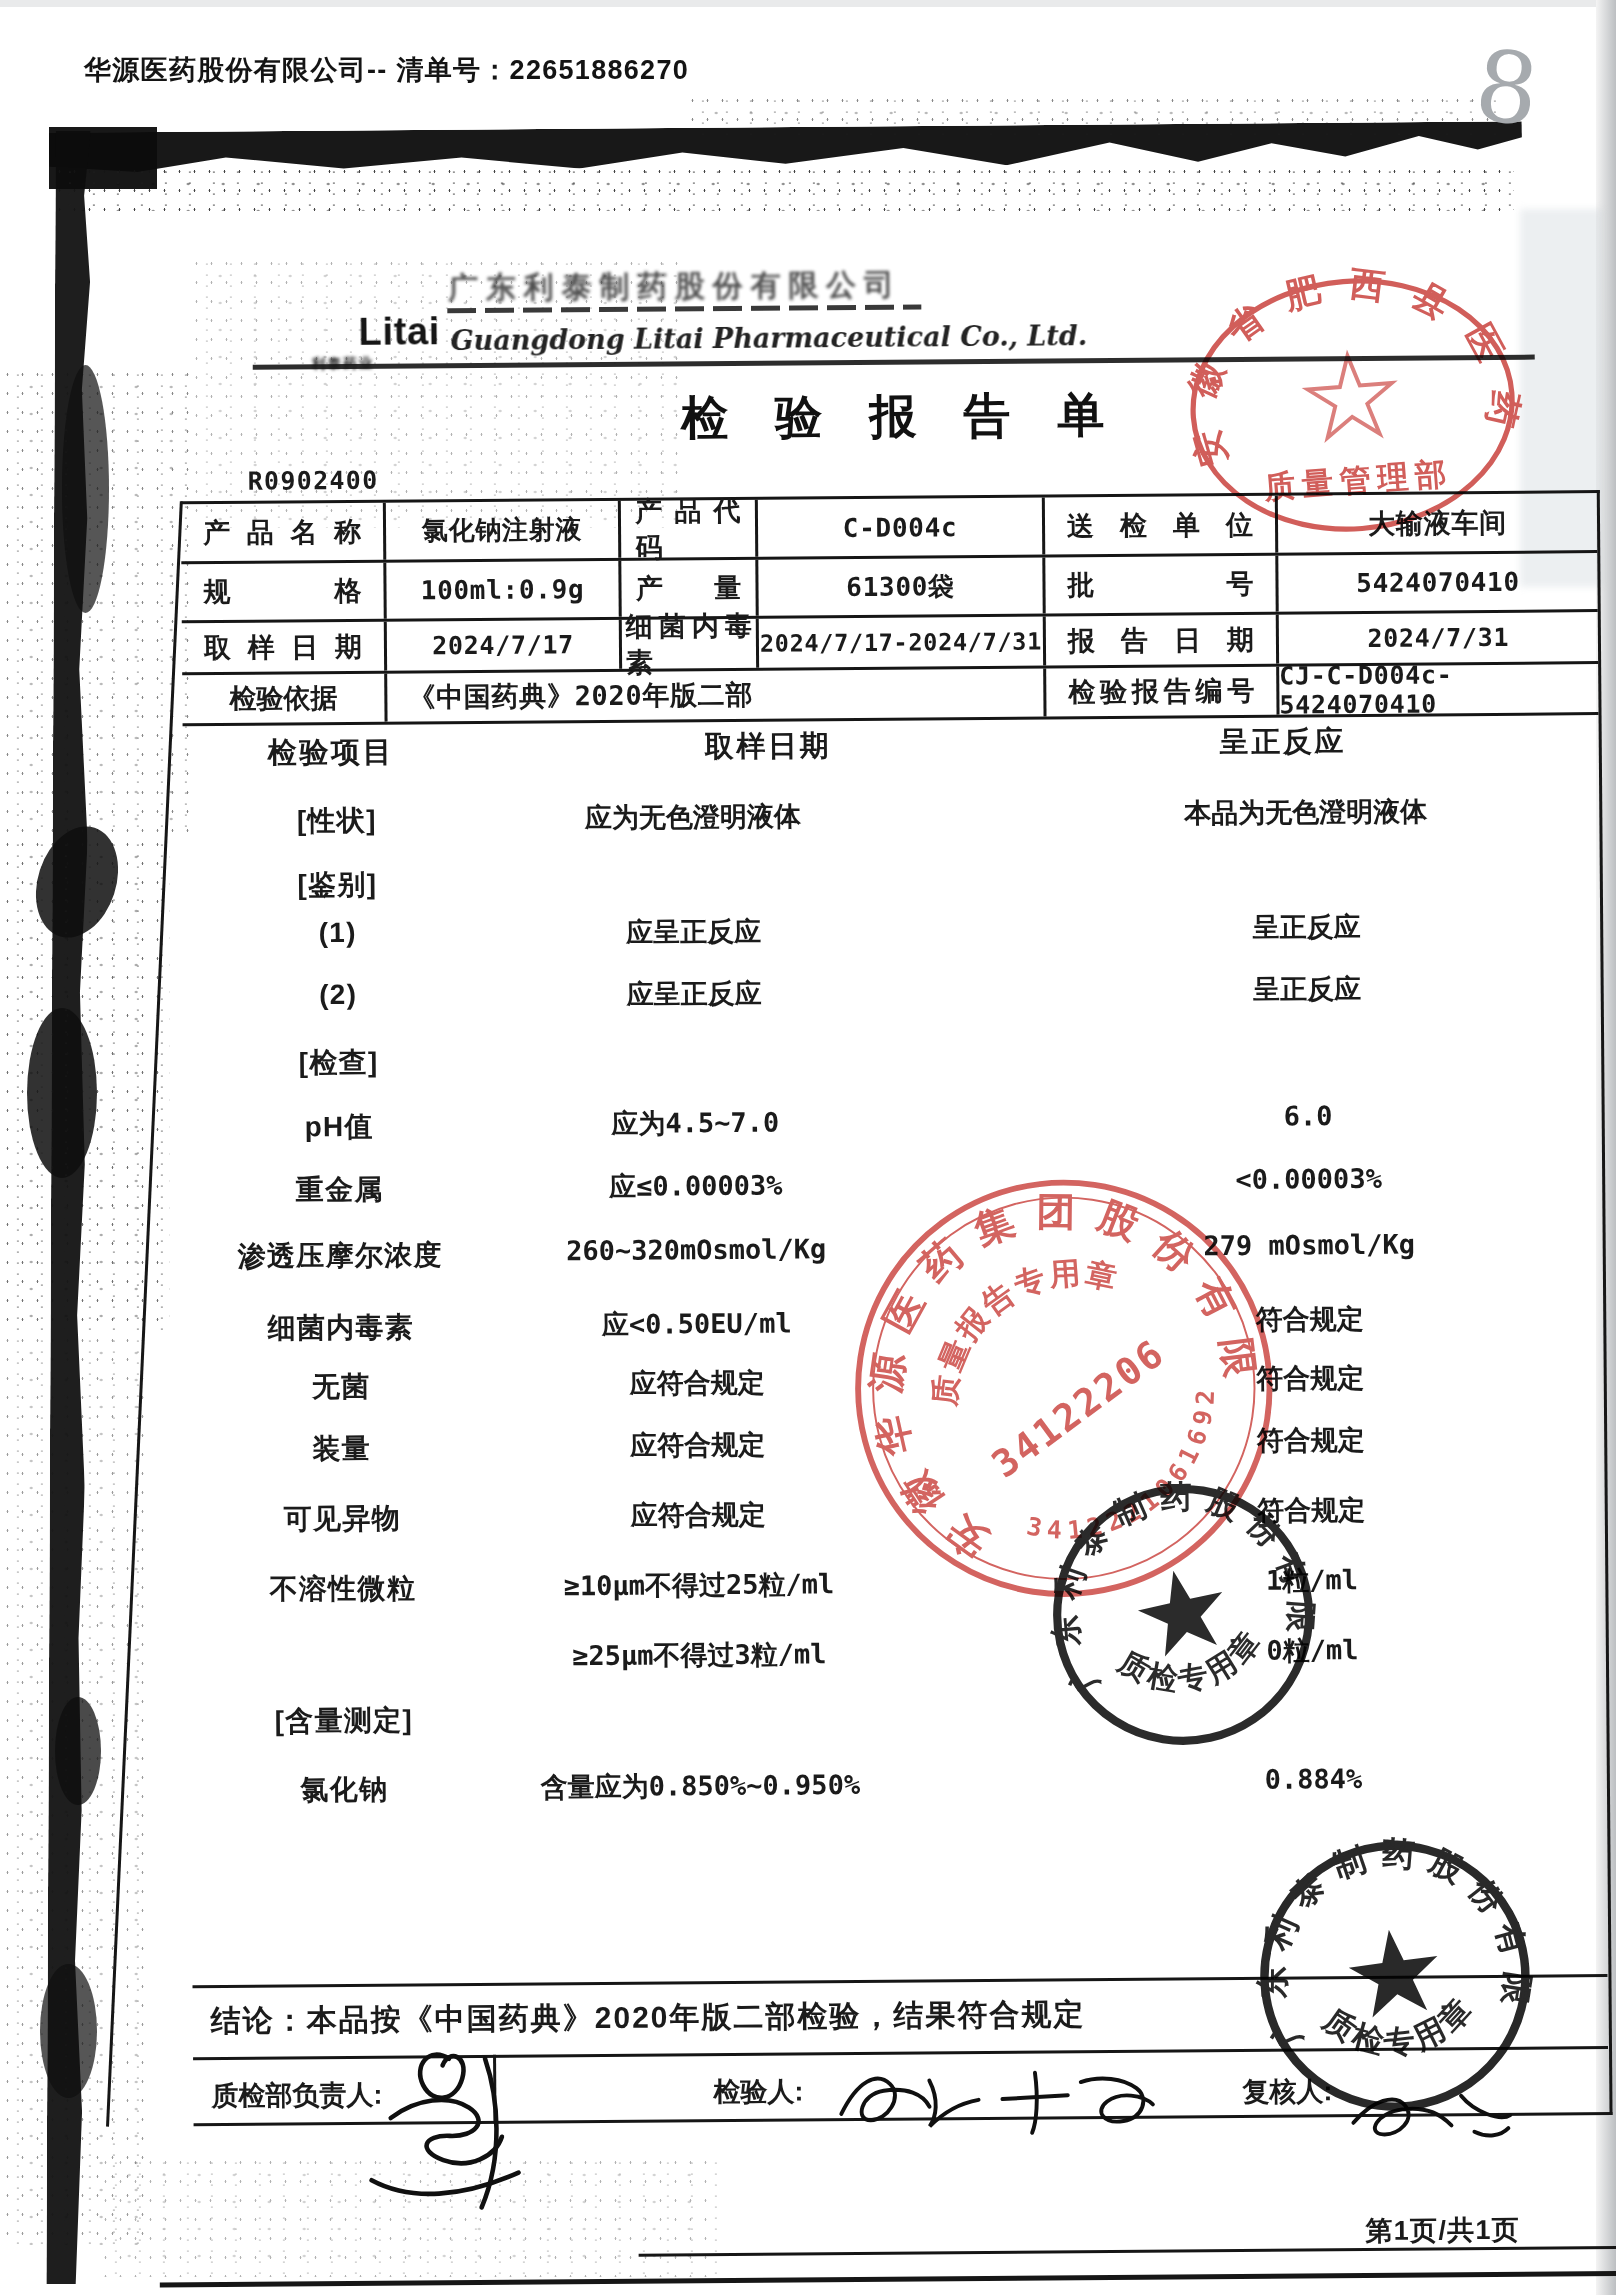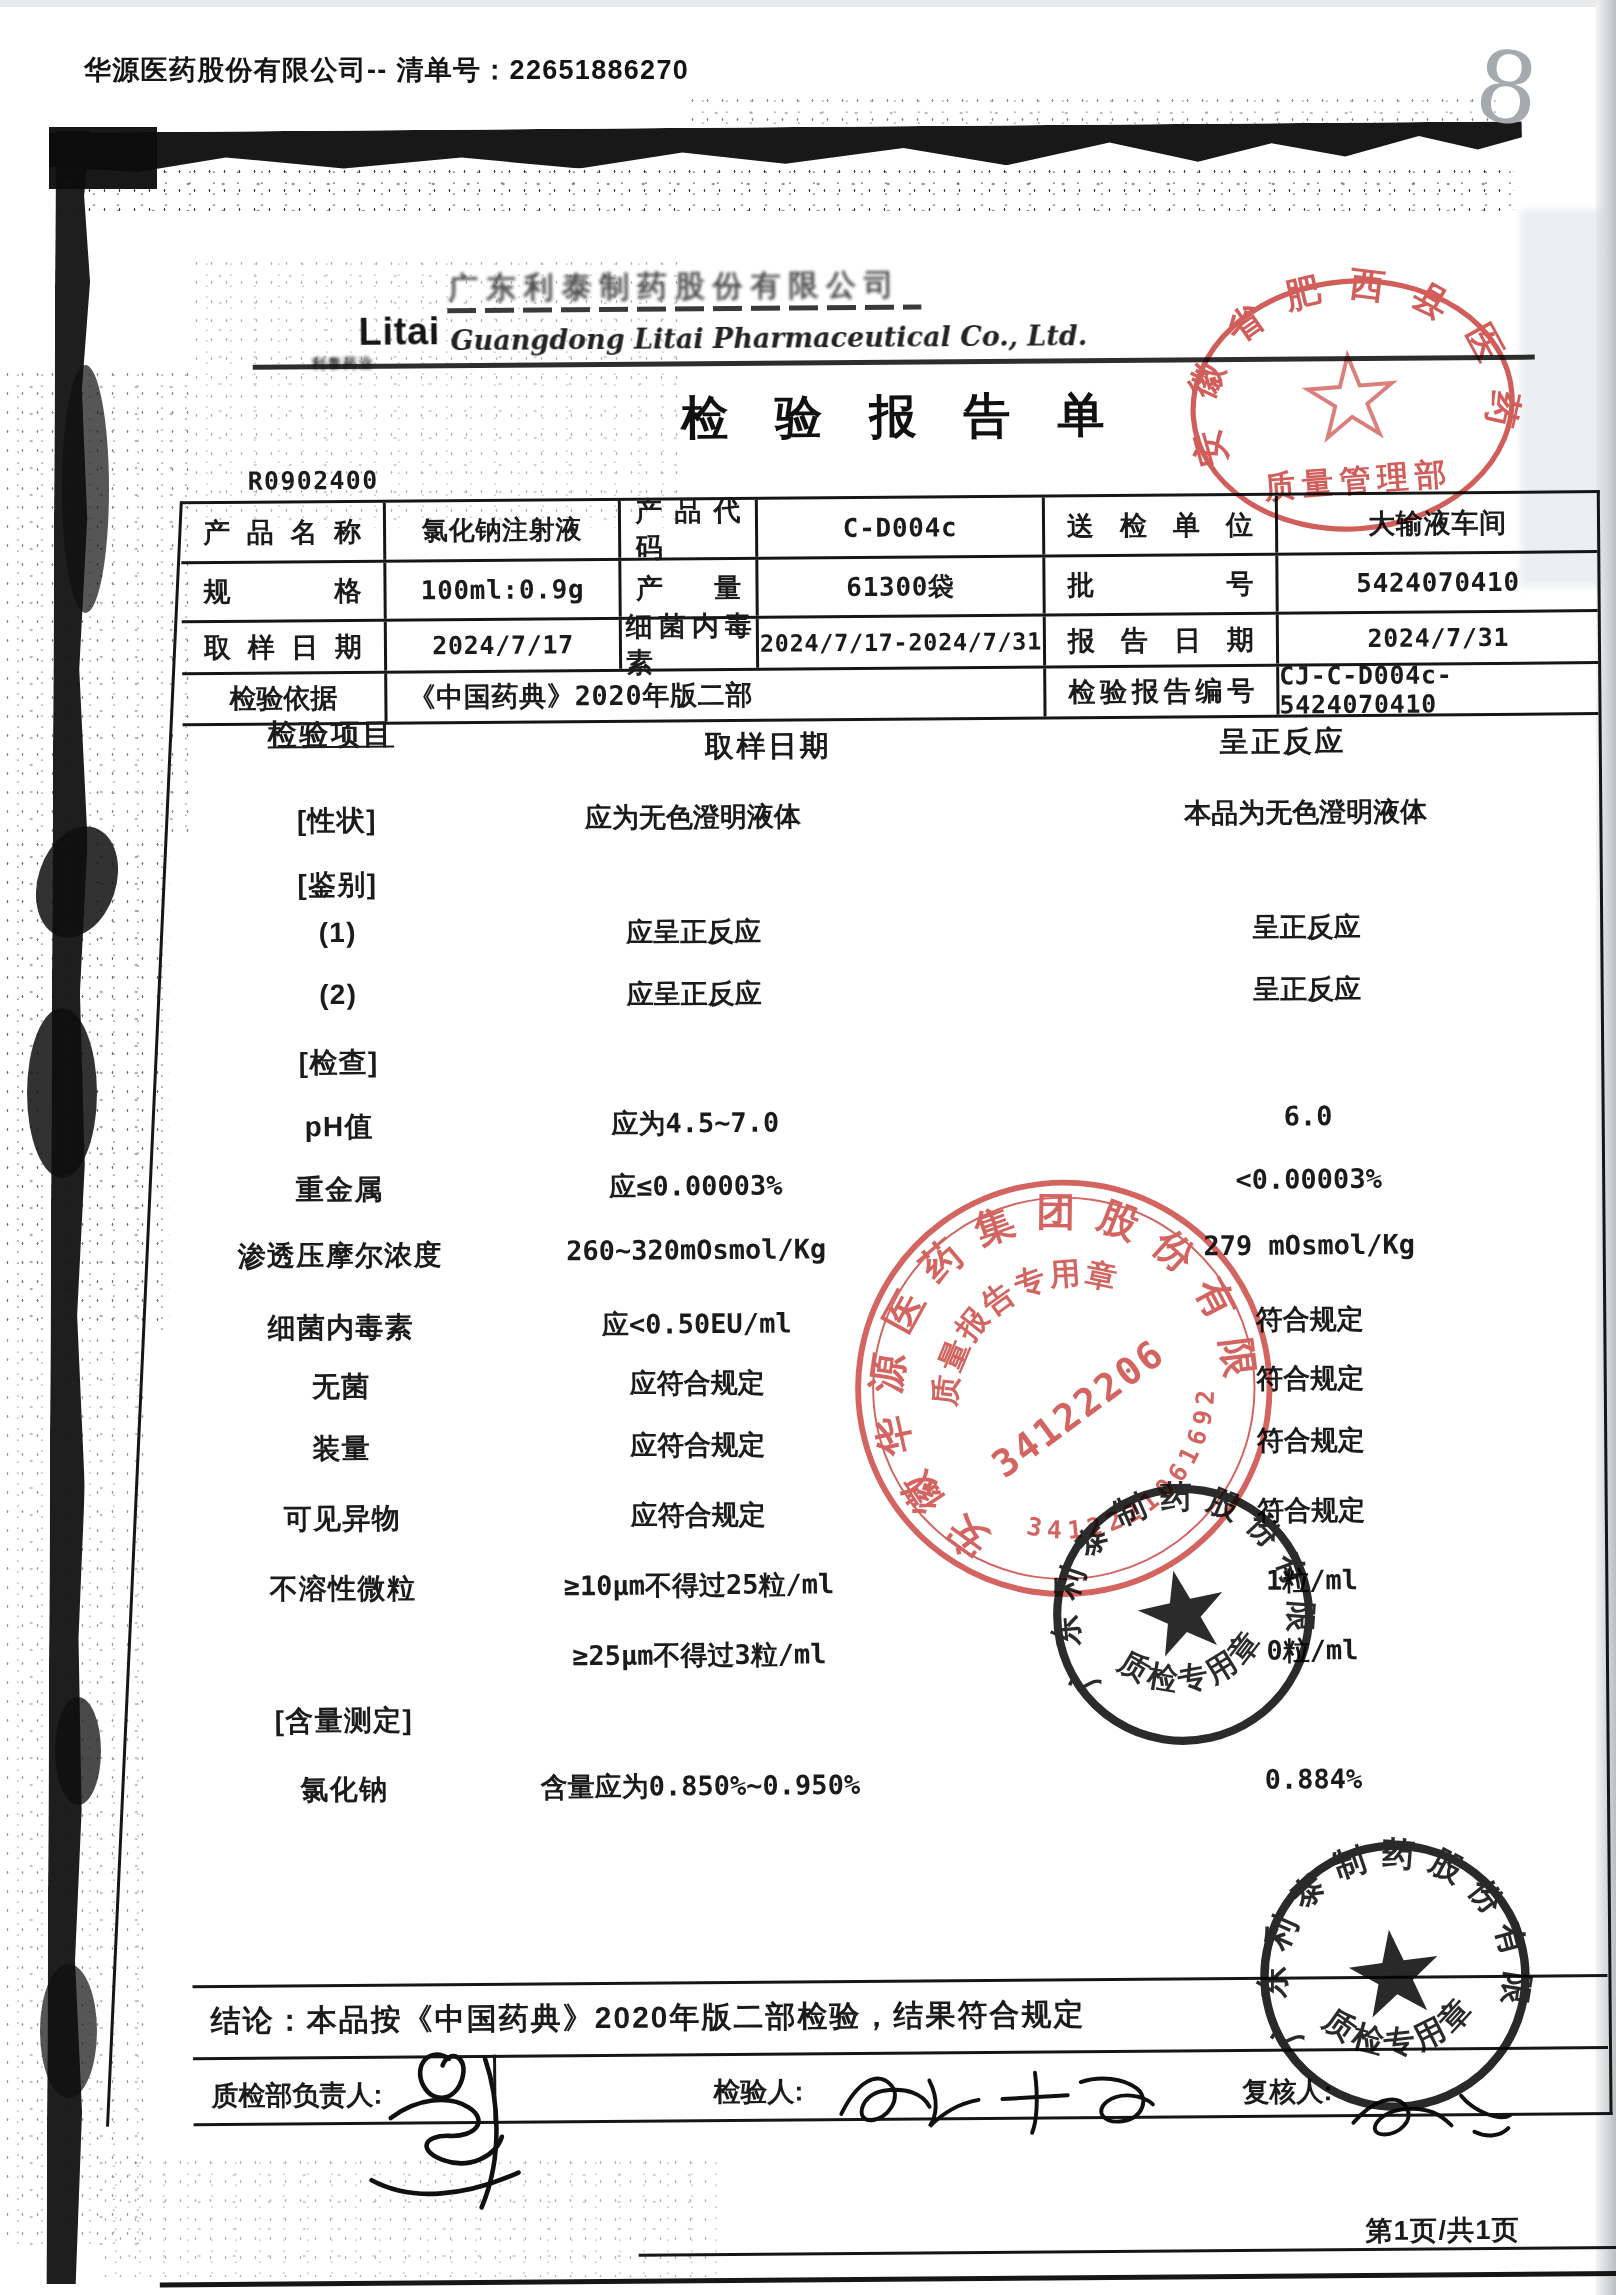--- a/index.html
+++ b/index.html
@@ -166,21 +166,21 @@
             <span style="text-align-last:center;">检验依据</span>
           </div>
         <div class="cell cv" style="width:659px;justify-content:flex-start;padding-left:21px;font-size:27px;">《中国药典》2020年版二部</div>
         <div class="cell cl w357">
             <span>检验报告编号</span>
           </div>
         <div class="cell cv wflex" style="font-size:25px;">CJ-C-D004c-5424070410</div>
       </div>
     </div>
 
-    <div class="col-head" style="left:85px;top:212px;text-decoration:underline;">检验项目</div>
+    <div class="col-head" style="left:85px;top:230px;">检验项目</div>
     <div class="col-head" style="left:522px;top:227px;">取样日期</div>
     <div class="col-head" style="left:1037px;top:227px;">呈正反应</div>
 
     <div class="item-row" style="top:299px;">
         <span class="iname">[性状]</span>
         <span class="istd">应为无色澄明液体</span>
         <span class="ires">本品为无色澄明液体</span>
       </div>
     <div class="item-row" style="top:363px;">
         <span class="iname">[鉴别]</span>

